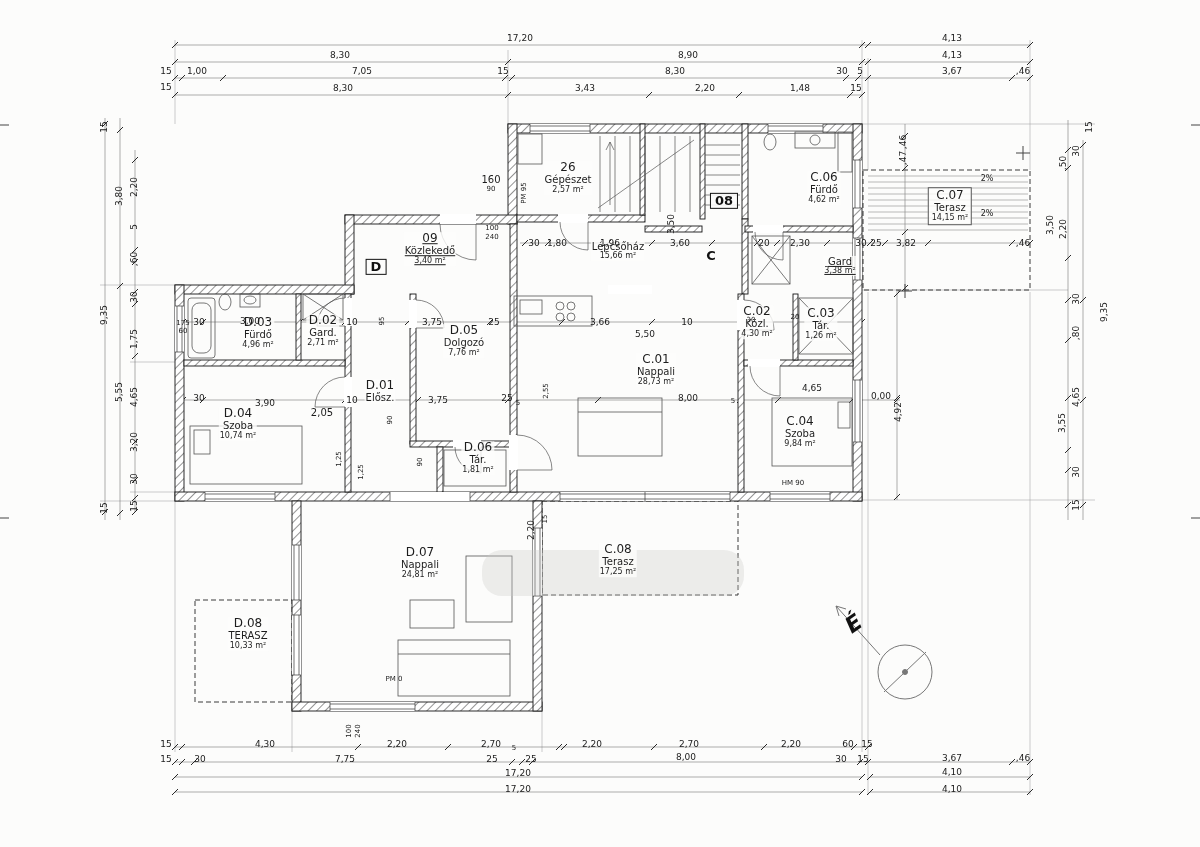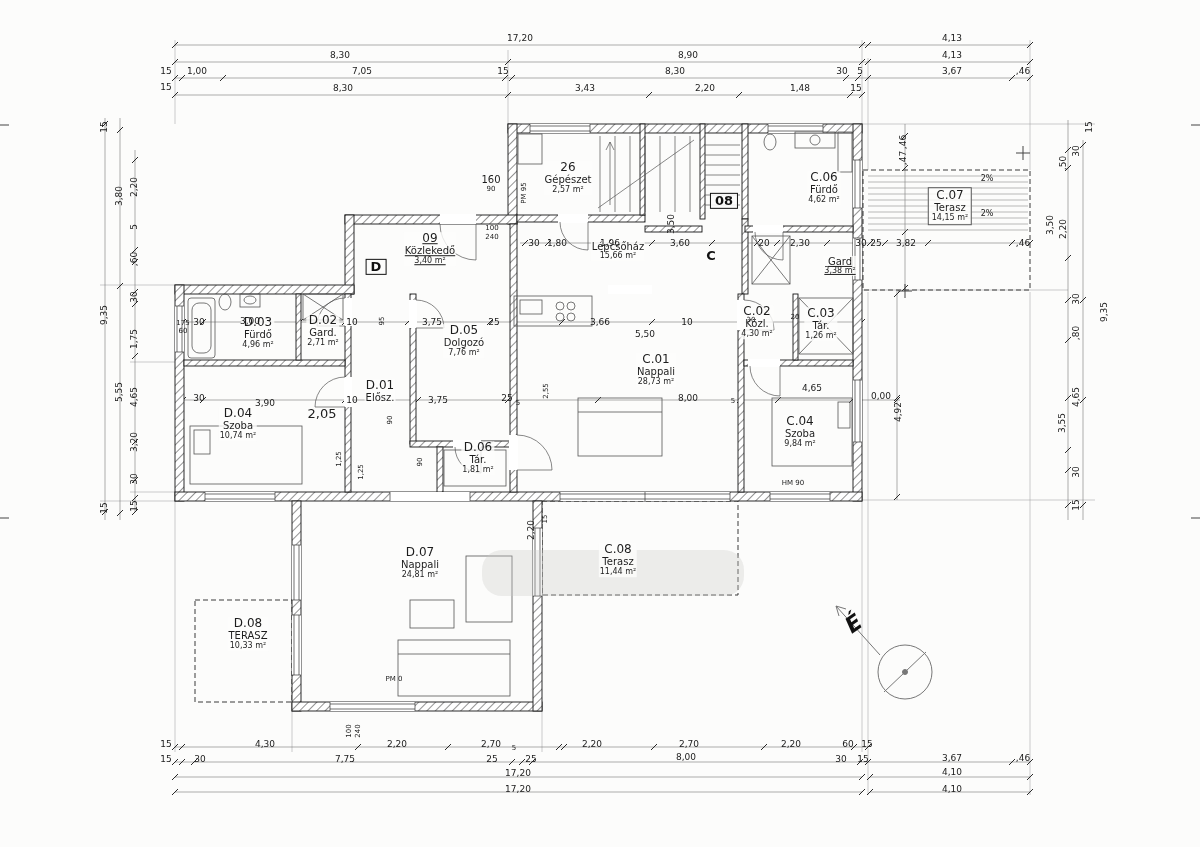--- a/index.html
+++ b/index.html
@@ -310,21 +310,21 @@
         <span class="rarea">9,84 m²</span>
       </div>
       <div class="room" style="left: 420px; top: 563px;">
         <span class="rid">D.07</span>
         <span class="rname">Nappali</span>
         <span class="rarea">24,81 m²</span>
       </div>
       <div class="room" style="left: 618px; top: 560px;">
         <span class="rid">C.08</span>
         <span class="rname">Terasz</span>
-        <span class="rarea">11,44 m²</span>
+        <span class="rarea">17,25 m²</span>
       </div>
       <div class="room" style="left: 248px; top: 634px;">
         <span class="rid">D.08</span>
         <span class="rname">TERASZ</span>
         <span class="rarea">10,33 m²</span>
       </div>
     </div>
 <div id="dim-layer">
       <span class="dim" style="left: 520px; top: 38px;">17,20</span>
       <span class="dim" style="left: 952px; top: 38px;">4,13</span>
@@ -418,21 +418,21 @@
       <span class="dim v" style="left: 382px; top: 321px; font-size: 7px;">95</span>
       <span class="dim" style="left: 432px; top: 322px;">3,75</span>
       <span class="dim" style="left: 494px; top: 322px;">25</span>
       <span class="dim" style="left: 600px; top: 322px;">3,66</span>
       <span class="dim" style="left: 645px; top: 334px;">5,50</span>
       <span class="dim" style="left: 687px; top: 322px;">10</span>
       <span class="dim" style="left: 751px; top: 320px; font-size: 7px;">30</span>
       <span class="dim" style="left: 795px; top: 317px; font-size: 7px;">20</span>
       <span class="dim" style="left: 199px; top: 398px;">30</span>
       <span class="dim" style="left: 265px; top: 403px;">3,90</span>
-      <span class="dim" style="left: 322px; top: 413px; font-size: 13px;">2,05</span>
+      <span class="dim" style="left: 322px; top: 413px; font-size: 10px;">2,05</span>
       <span class="dim" style="left: 352px; top: 400px;">10</span>
       <span class="dim v" style="left: 390px; top: 420px; font-size: 7px;">90</span>
       <span class="dim" style="left: 438px; top: 400px;">3,75</span>
       <span class="dim" style="left: 507px; top: 398px;">25</span>
       <span class="dim" style="left: 518px; top: 403px; font-size: 7px;">5</span>
       <span class="dim v" style="left: 546px; top: 391px; font-size: 7px;">2,55</span>
       <span class="dim" style="left: 688px; top: 398px;">8,00</span>
       <span class="dim" style="left: 733px; top: 401px; font-size: 7px;">5</span>
       <span class="dim" style="left: 812px; top: 388px;">4,65</span>
       <span class="dim" style="left: 881px; top: 396px;">0,00</span>

